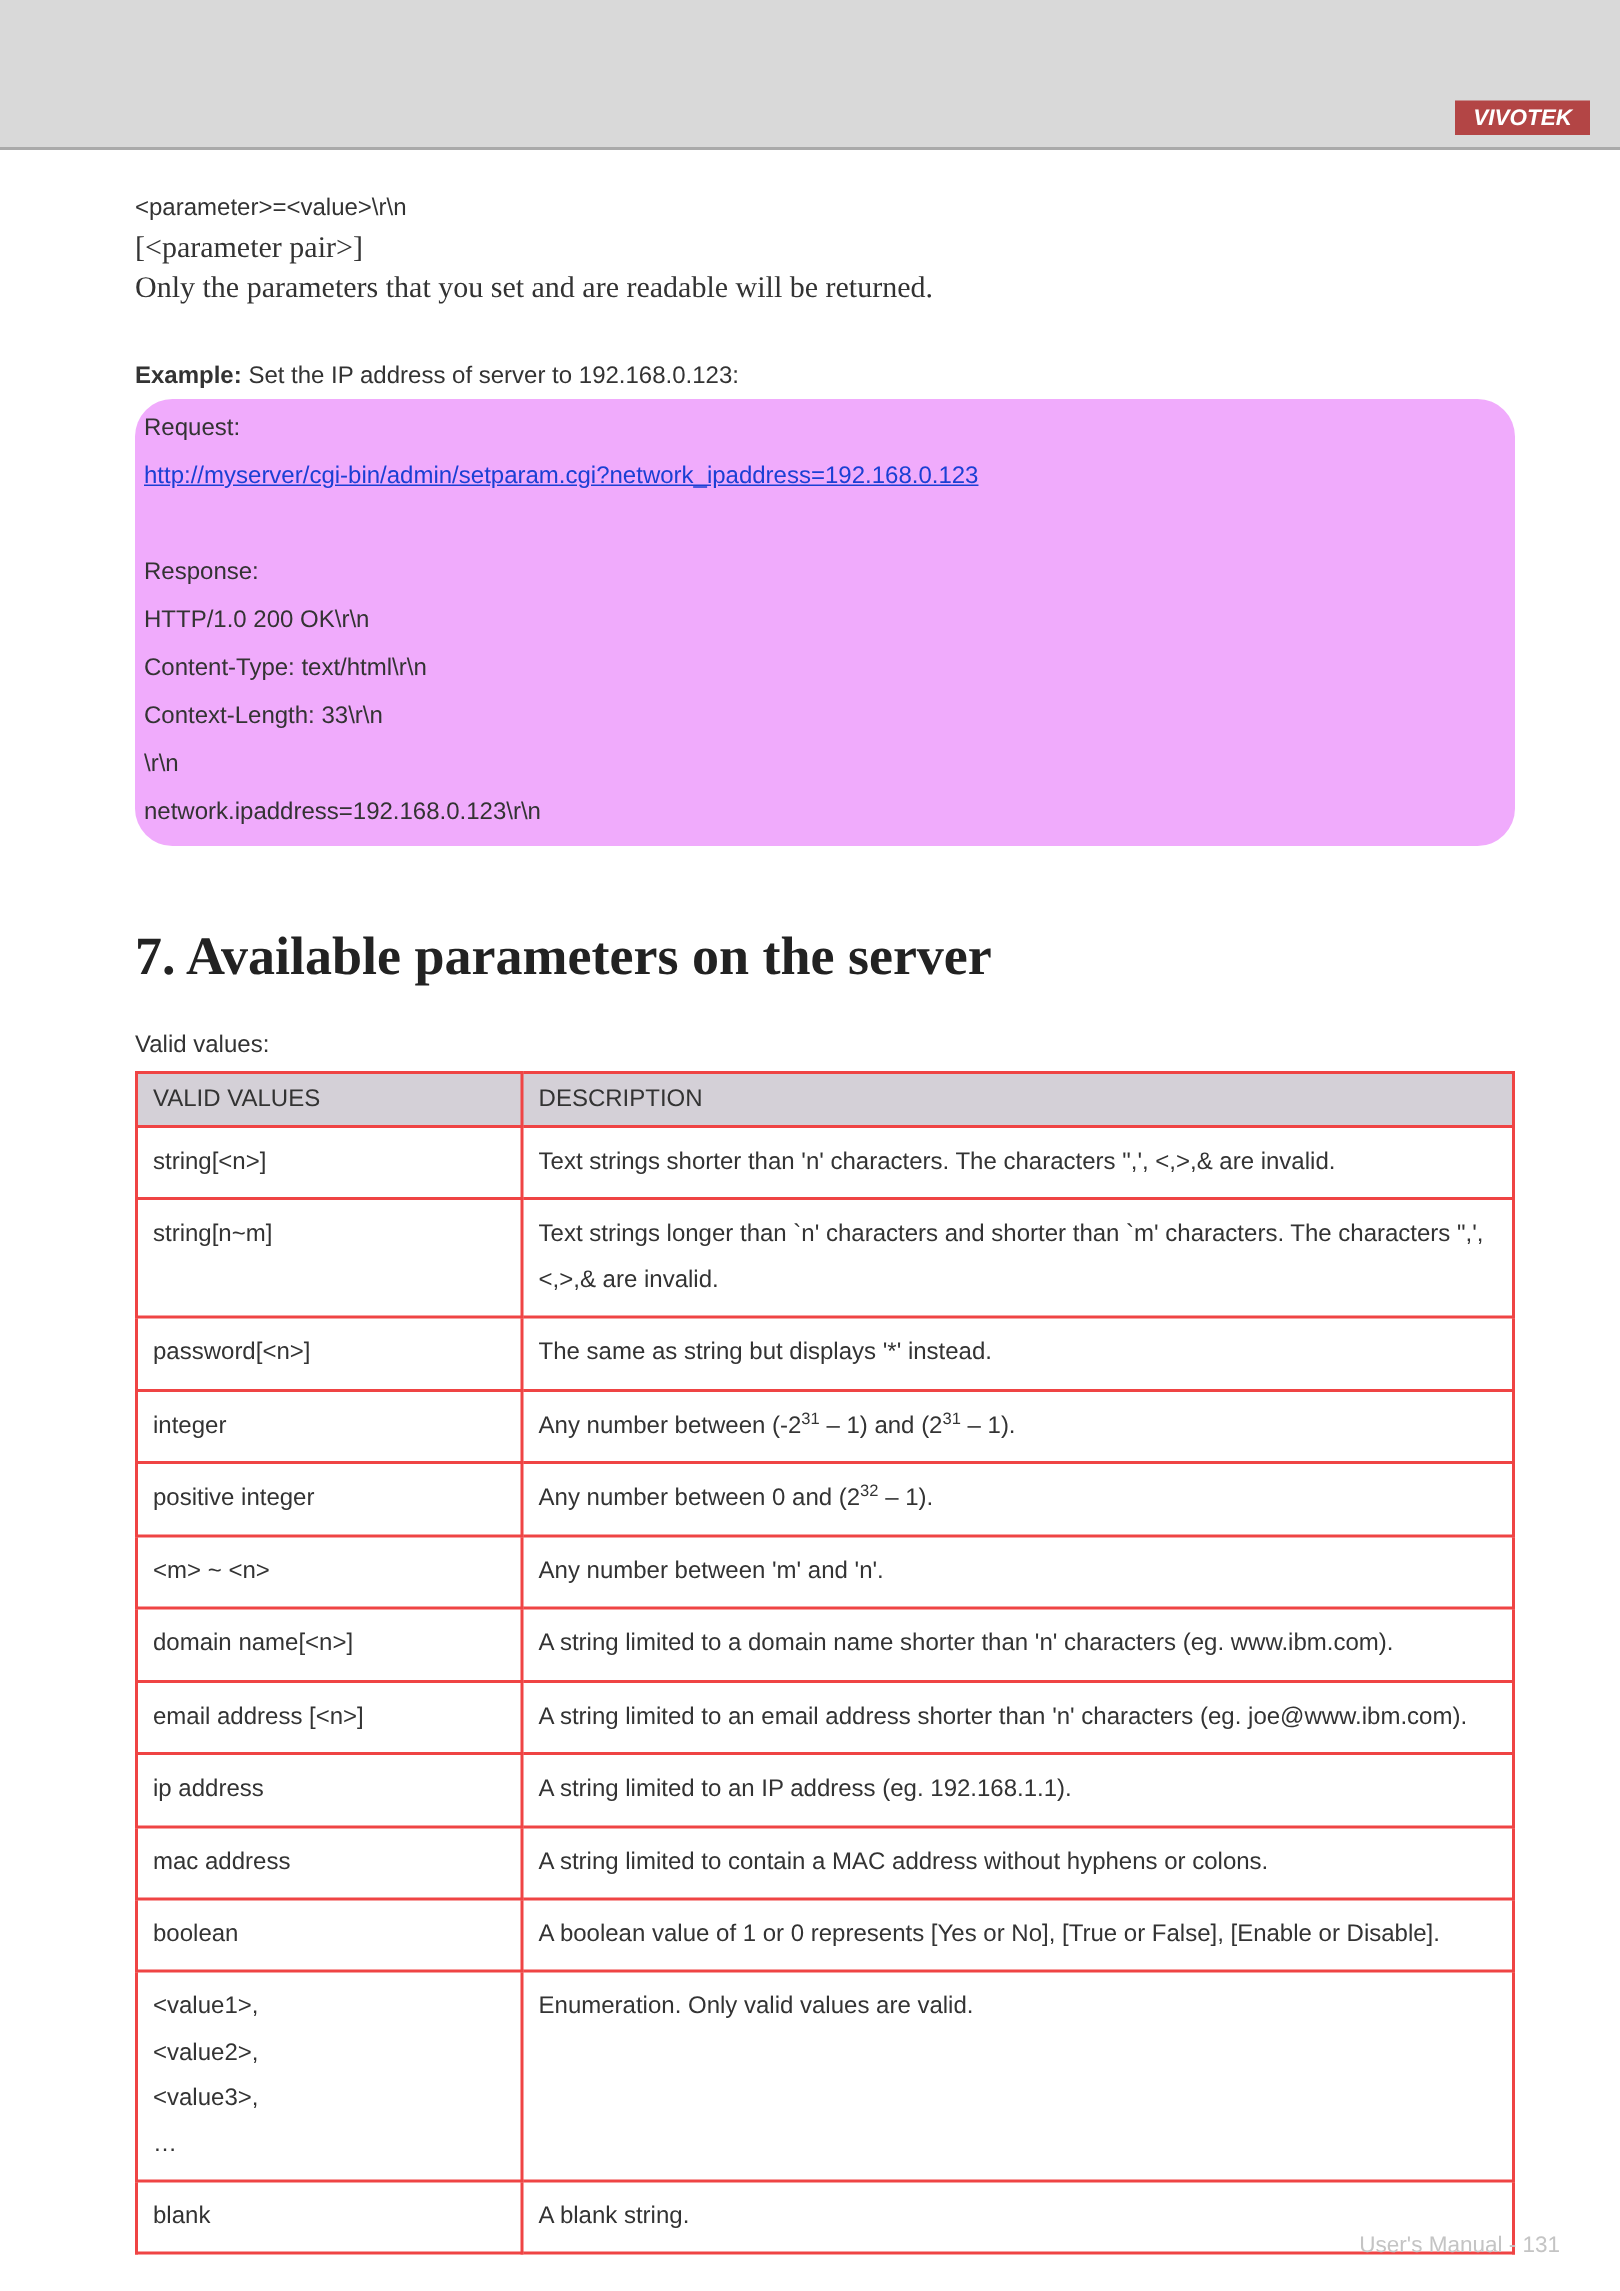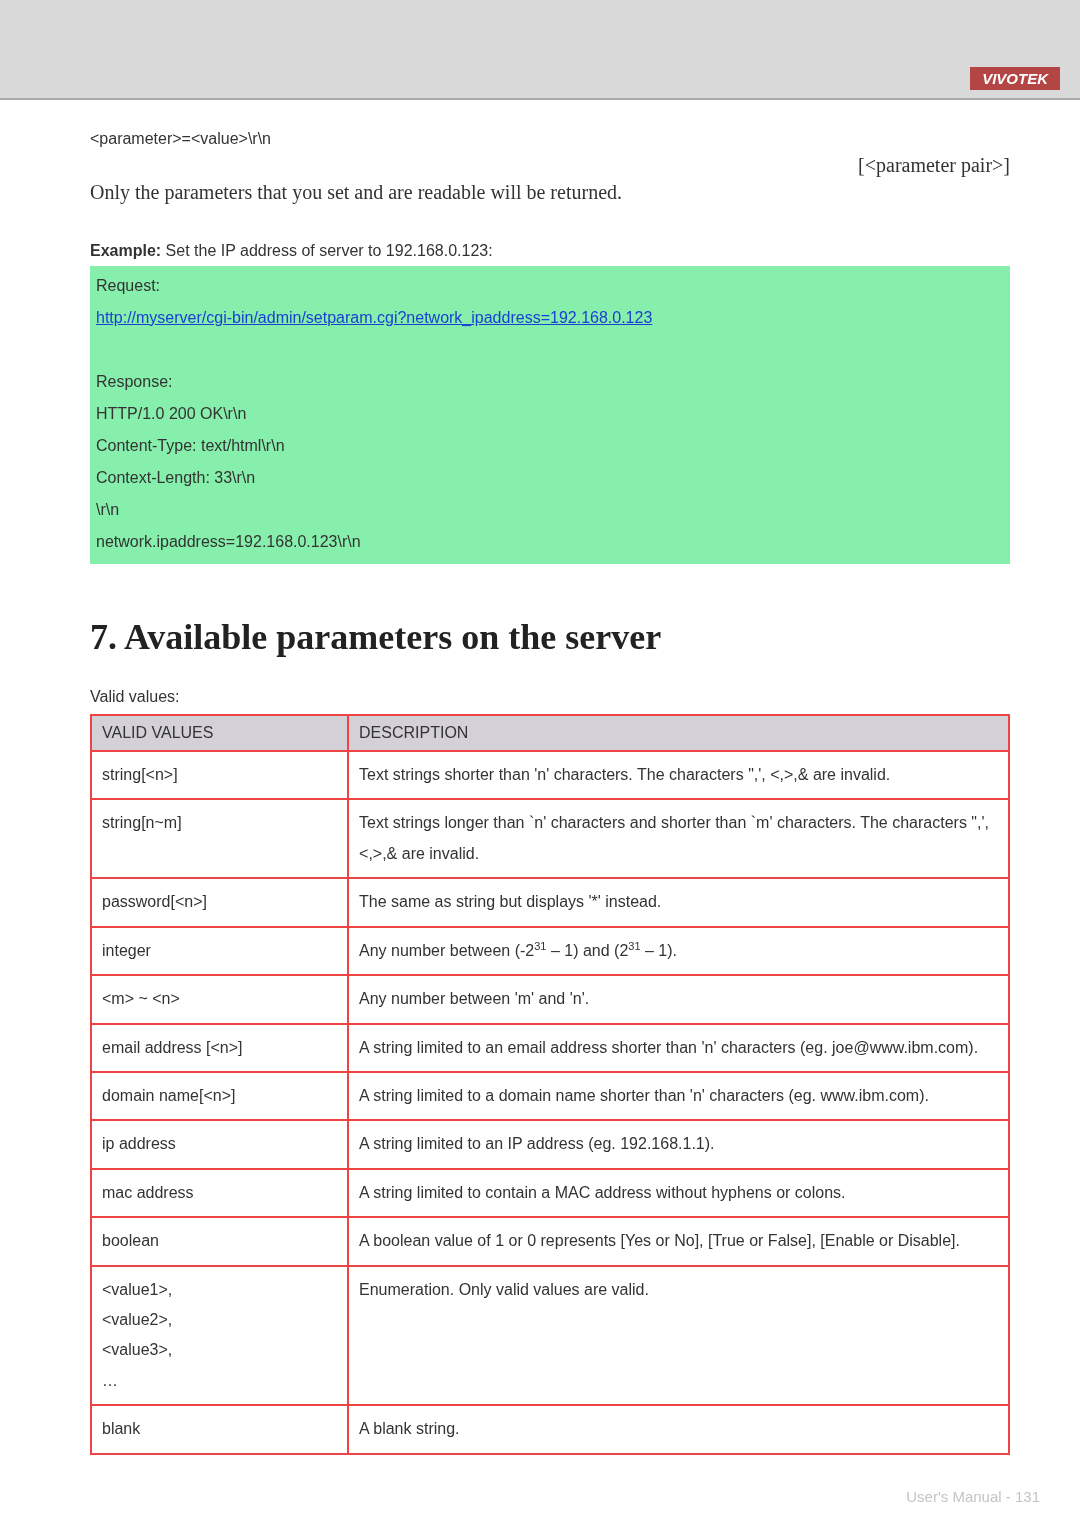--- a/index.html
+++ b/index.html
@@ -26,31 +26,32 @@
       color: #fff;
       font-style: italic;
       font-weight: bold;
       padding: 3px 12px;
       font-size: 15px;
     }
     .content {
       padding: 30px 70px 0 90px;
     }
     .mono { font-family: Verdana, sans-serif; font-size: 16px; }
-    .serifline { font-family: 'Times New Roman', serif; font-size: 20px; margin-top: 6px; text-align: right; }
+    .serifline { font-family: 'Times New Roman', serif; font-size: 20px; margin-top: 6px; }
     .serifline2 { font-family: 'Times New Roman', serif; font-size: 20px; margin-top: 4px; }
     .example-line { margin-top: 38px; font-size: 16px;}
     .bold { font-weight: bold; }
     .code-block {
-      background: #86efac;
+      background: #f0abfc;
       padding: 4px 0 6px 6px;
       width: 100%;
       font-size: 16px;
       line-height: 2.0;
       margin-top: 6px;
+      border-radius: 25px;
     }
     .code-block a { color: #1a3fd4; text-decoration: underline; }
     h1.section-title {
       font-family: 'Times New Roman', serif;
       font-size: 36px;
       font-weight: bold;
       margin-top: 52px;
       margin-bottom: 30px;
       color: #222;
     }
@@ -129,30 +130,34 @@
     </tr>
     <tr>
       <td>password[&lt;n&gt;]</td>
       <td>The same as string but displays '*' instead.</td>
     </tr>
     <tr>
       <td>integer</td>
       <td><span>Any number between (-2</span><span class="sup">31</span><span> – 1) and (2</span><span class="sup">31</span><span> – 1).</span></td>
     </tr>
     <tr>
+      <td>positive integer</td>
+      <td><span>Any number between 0 and (2</span><span class="sup">32</span><span> – 1).</span></td>
+    </tr>
+    <tr>
       <td>&lt;m&gt; ~ &lt;n&gt;</td>
       <td>Any number between 'm' and 'n'.</td>
     </tr>
     <tr>
+      <td>domain name[&lt;n&gt;]</td>
+      <td>A string limited to a domain name shorter than 'n' characters (eg. www.ibm.com).</td>
+    </tr>
+    <tr>
       <td>email address [&lt;n&gt;]</td>
       <td>A string limited to an email address shorter than 'n' characters (eg. joe@www.ibm.com).</td>
-    </tr>
-    <tr>
-      <td>domain name[&lt;n&gt;]</td>
-      <td>A string limited to a domain name shorter than 'n' characters (eg. www.ibm.com).</td>
     </tr>
     <tr>
       <td>ip address</td>
       <td>A string limited to an IP address (eg. 192.168.1.1).</td>
     </tr>
     <tr>
       <td>mac address</td>
       <td>A string limited to contain a MAC address without hyphens or colons.</td>
     </tr>
     <tr>

